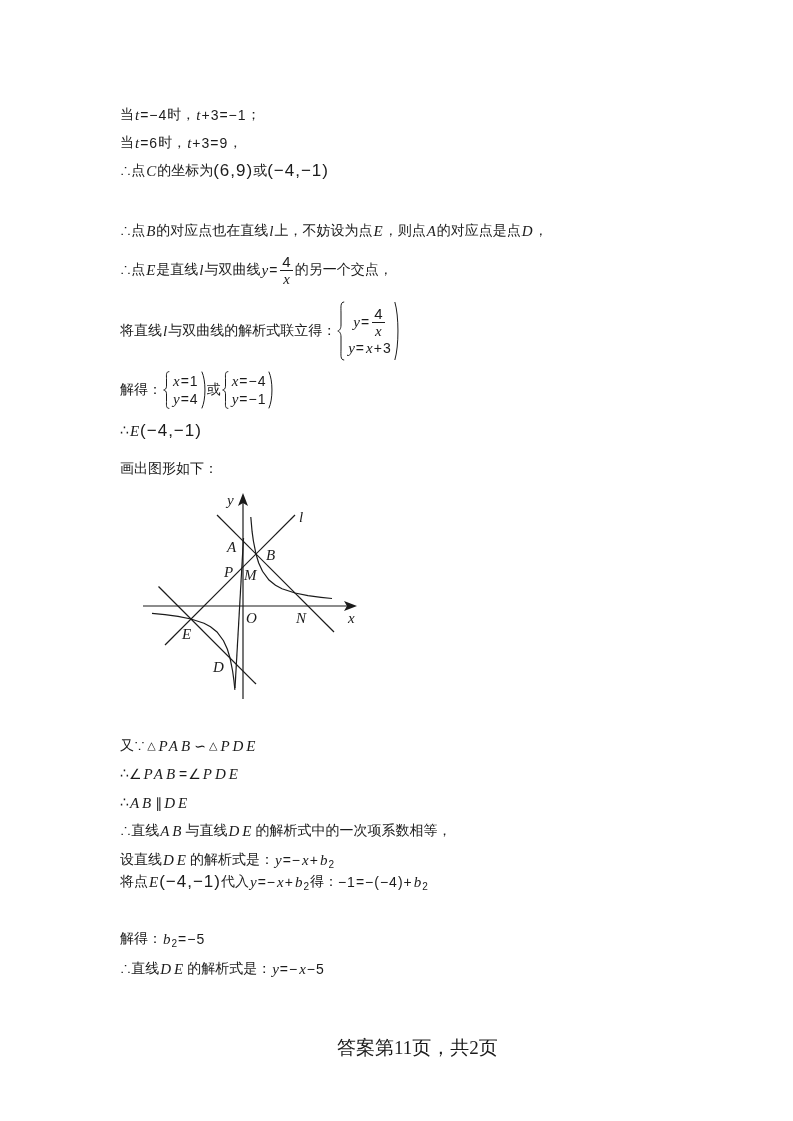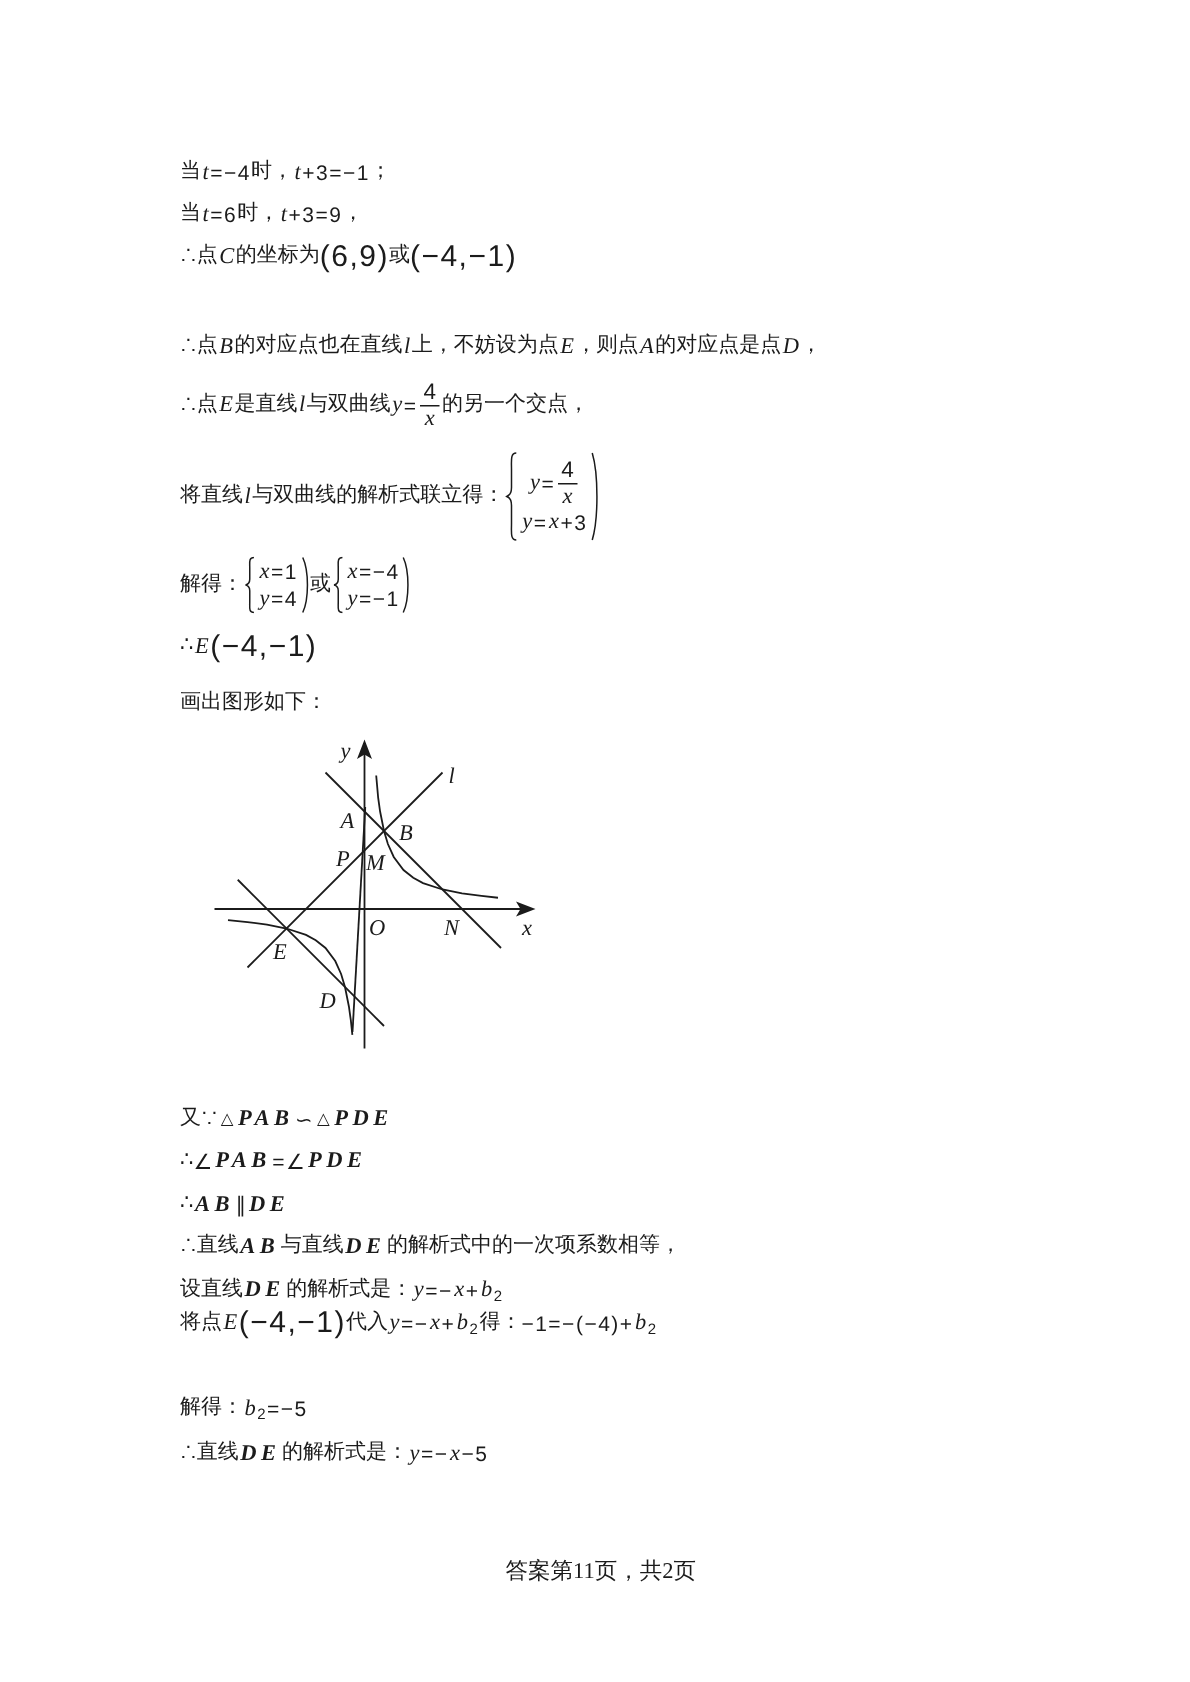--- a/index.html
+++ b/index.html
@@ -7,37 +7,37 @@
     position: relative; width: 793px; height: 1121px; overflow: hidden;
     background: #ffffff; color: #1b1b1b;
     font-family: "Liberation Serif", "DejaVu Serif", serif;
   }
   .ln {
     position: absolute; left: 120px; display: flex; align-items: center;
     white-space: nowrap; font-size: 14px; line-height: 18px;
   }
   .cn { font-family: "Liberation Serif", "DejaVu Serif", serif; }
   .mi { font-family: "Liberation Serif", serif; font-style: italic; font-size: 15px; padding: 0 1px; }
-  .mi.wide { letter-spacing: 3px; font-weight: bold; }
+  .mi.wide { letter-spacing: 3px; }
   .mn { font-family: "Liberation Sans", sans-serif; font-size: 14px; letter-spacing: 1px; }
-  .big { font-size: 20px; }
+  .big { font-size: 17px; }
   .sym { font-family: "DejaVu Sans", sans-serif; font-size: 11px; padding: 0 2px; }
   .sub { font-family: "Liberation Sans", sans-serif; font-size: 10px; position: relative; top: 5px; padding-right: 1px; }
   .frac { display: inline-flex; flex-direction: column; align-items: center; margin: 0 2px; }
   .frac .num { font-family: "Liberation Sans", sans-serif; font-size: 15px; line-height: 15px; border-bottom: 1px solid #1b1b1b; padding: 0 2px 1px; }
   .frac .den { font-family: "Liberation Serif", serif; font-style: italic; font-size: 15px; line-height: 15px; padding-top: 1px; }
   .sys { display: inline-flex; align-items: center; margin: 0 1px; }
   .sys svg { display: block; }
   .rows { display: inline-flex; flex-direction: column; padding: 0 2px; }
   .row { display: flex; align-items: center; justify-content: flex-start; line-height: 18px; }
   .row.center { justify-content: center; }
   .diagram { position: absolute; left: 140px; top: 485px; }
   .diagram line, .diagram polyline { stroke: #1b1b1b; stroke-width: 1.2; fill: none; }
   .diagram .lbl { font-family: "Liberation Serif", serif; font-style: italic; font-size: 15px; fill: #1b1b1b; }
-  .footer { position: absolute; left: 337px; top: 1040px; font-size: 15px; line-height: 16px; }
+  .footer { position: absolute; left: 337px; top: 1040px; font-size: 19px; line-height: 16px; }
   .watermark {
     position: absolute; left: 548px; top: 1120px; font-size: 21px; line-height: 24px;
     font-family: "DejaVu Sans", sans-serif; color: #4d7c0f;
     text-shadow: 1px 1px 0 #bdbdbd, -1px -1px 0 #ffffff;
   }
 </style>
 </head>
 <body>
 
 <div class="page">

